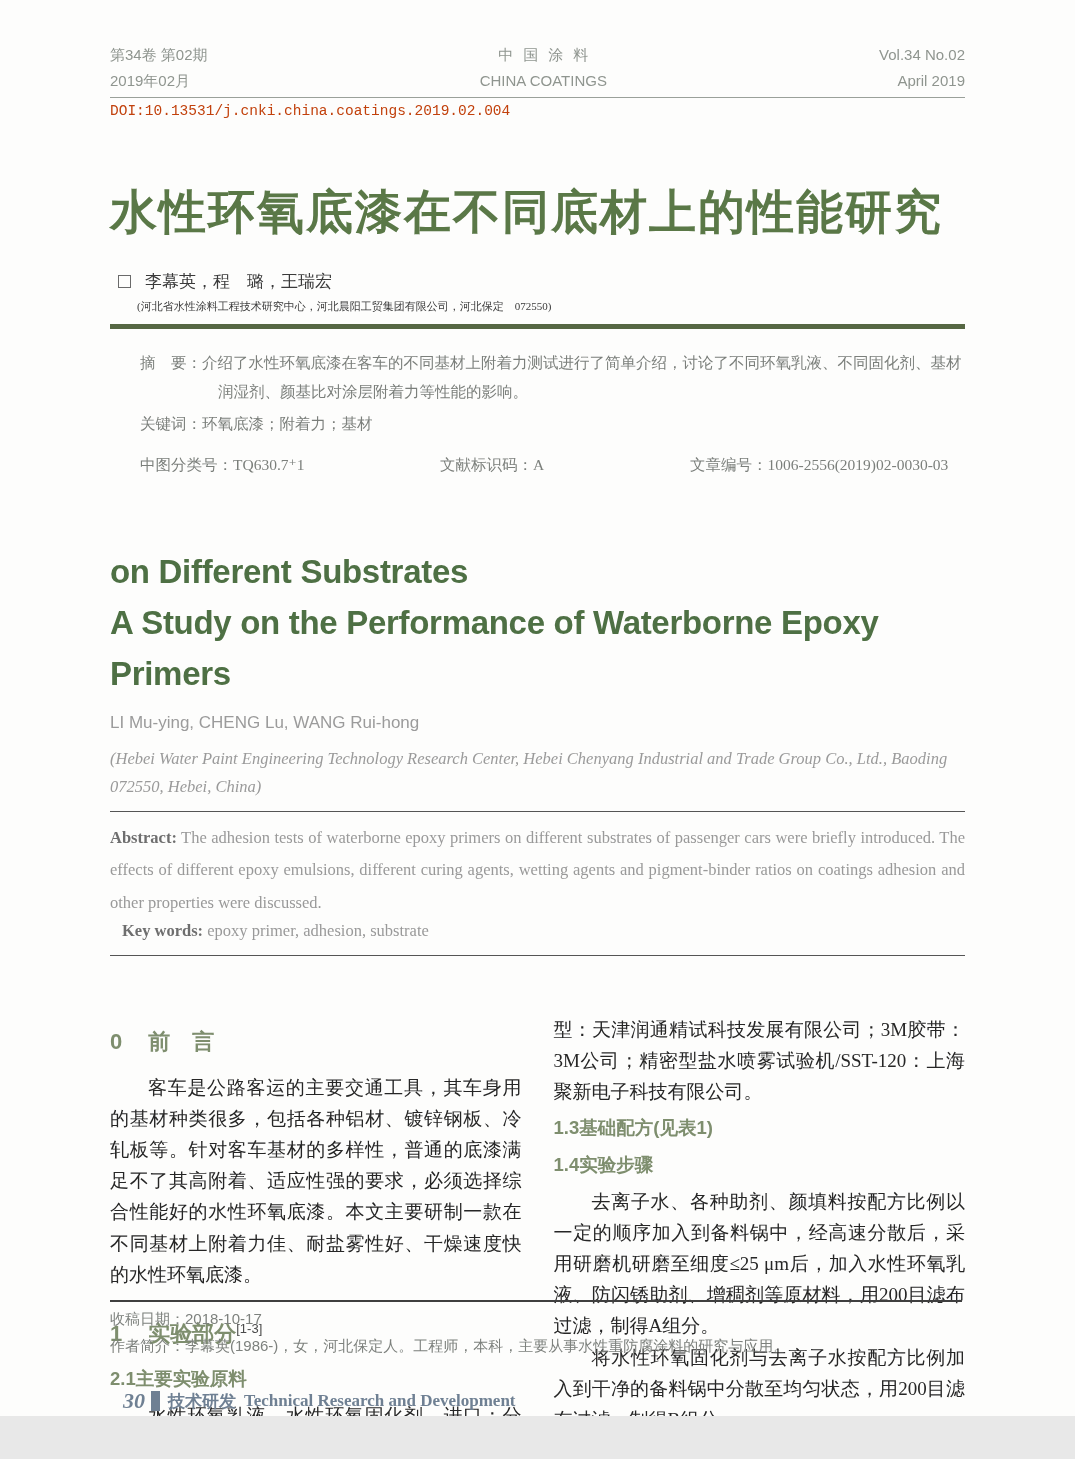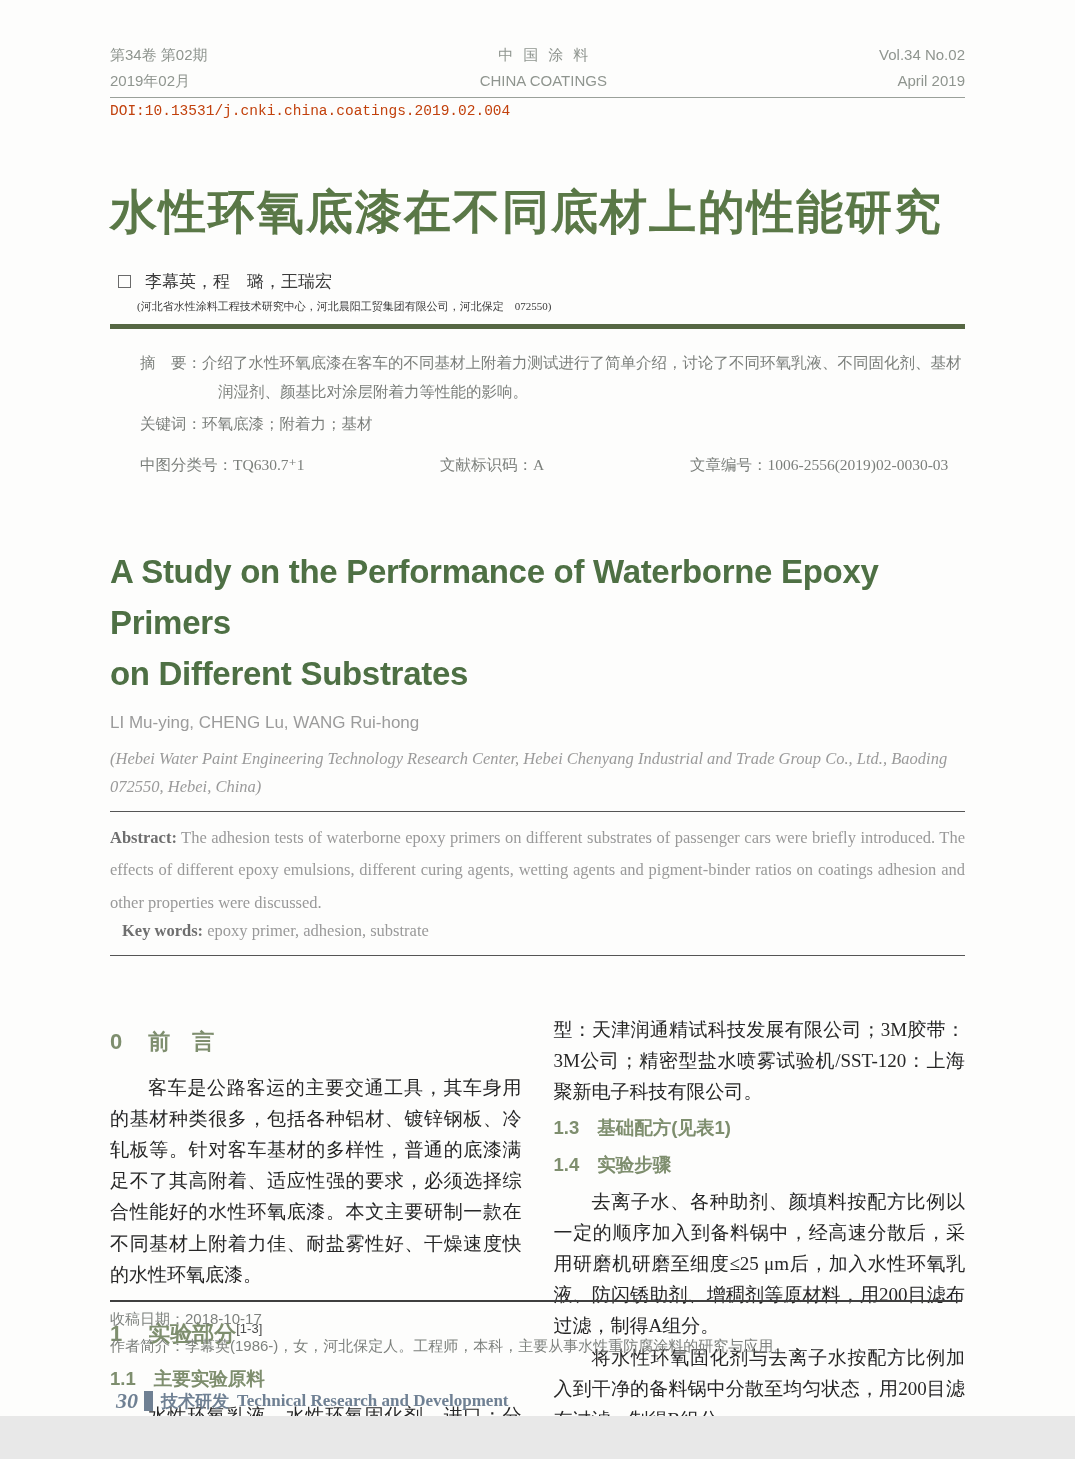--- a/index.html
+++ b/index.html
@@ -71,29 +71,29 @@
 
   
   .body-cols { display:flex; gap:32px; margin-top:58px; }
   .col { width:412px; font-size:19px; line-height:1.64; text-align:justify; color:#262626; }
   .col p { text-indent:2em; }
   .col p.noindent { text-indent:0; }
   .h1x { font-family:"Liberation Sans","DejaVu Sans",sans-serif; font-weight:bold;
          color:#7e8e6e; font-size:22px; margin:10px 0 12px 0; display:flex; gap:26px; }
   .h1x sup { color:#4a4a4a; font-weight:normal; font-size:13px; }
   .h2x { font-family:"Liberation Sans","DejaVu Sans",sans-serif; font-weight:bold;
-         color:#7e8e6e; font-size:18.5px; margin:6px 0 6px 0; display:flex; gap:18px; }
+         color:#7e8e6e; font-size:18.5px; margin:6px 0 6px 0; display:flex; }
   .mt18 { margin-top:26px; }
 
   
   .footnote { position:absolute; left:110px; right:113px; top:1300px; }
   .footnote .rule { border-top:2px solid #3f3f3f; }
   .footnote .fn-line { color:#7d817d; font-size:15px; margin-top:8px;
                        font-family:"Liberation Sans","DejaVu Sans",sans-serif; }
-  .page-footer { position:absolute; left:116px; top:1388px; display:flex; align-items:center;
+  .page-footer { position:absolute; left:123px; top:1388px; display:flex; align-items:center;
                  color:#6f8093; }
   .pf-num { font-size:22px; font-weight:bold; font-style:italic; font-family:"Liberation Serif",serif; }
   .pf-bar { width:9px; height:20px; background:#6f8093; margin:0 8px 0 6px; }
   .pf-cn { font-size:17px; font-weight:bold; margin-right:8px; }
   .pf-en { font-size:17px; font-family:"Liberation Serif","DejaVu Serif",serif; font-weight:bold; }
 </style>
 </head>
 <body>
 
 <div class="page">
@@ -127,43 +127,43 @@
     <div class="abs-hang"><span class="lbl">摘　要：</span><span>介绍了水性环氧底漆在客车的不同基材上附着力测试进行了简单介绍，讨论了不同环氧乳液、不同固化剂、基材润湿剂、颜基比对涂层附着力等性能的影响。</span></div>
     <div class="kw-line"><span>关键词：</span><span>环氧底漆；附着力；基材</span></div>
     <div class="meta-row">
       <div class="meta-clc">中图分类号：TQ630.7⁺1</div>
       <div class="meta-doc">文献标识码：A</div>
       <div class="meta-art">文章编号：1006-2556(2019)02-0030-03</div>
     </div>
   </div>
 
   <div class="en-title">
+    <div>on Different Substrates</div>
     <div>A Study on the Performance of Waterborne Epoxy Primers</div>
-    <div>on Different Substrates</div>
   </div>
   <div class="en-authors">LI Mu-ying, CHENG Lu, WANG Rui-hong</div>
   <div class="en-affil">(Hebei Water Paint Engineering Technology Research Center, Hebei Chenyang Industrial and Trade Group Co., Ltd., Baoding 072550, Hebei, China)</div>
   <div class="thin-rule"></div>
   <div class="en-abs"><span class="lbl">Abstract:</span><span> The adhesion tests of waterborne epoxy primers on different substrates of passenger cars were briefly introduced. The effects of different epoxy emulsions, different curing agents, wetting agents and pigment-binder ratios on coatings adhesion and other properties were discussed.</span></div>
   <div class="en-kw"><span class="lbl">Key words:</span><span> epoxy primer, adhesion, substrate</span></div>
   <div class="rule2"></div>
 
   <div class="body-cols">
     <div class="col">
       <div class="h1x">
         <span>0</span>
           <span>前　言</span>
       </div>
       <p>客车是公路客运的主要交通工具，其车身用的基材种类很多，包括各种铝材、镀锌钢板、冷轧板等。针对客车基材的多样性，普通的底漆满足不了其高附着、适应性强的要求，必须选择综合性能好的水性环氧底漆。本文主要研制一款在不同基材上附着力佳、耐盐雾性好、干燥速度快的水性环氧底漆。</p>
       <div class="h1x mt18">
         <span>1</span>
           <span><span>实验部分</span><sup>[1-3]</sup></span>
       </div>
       <div class="h2x">
-        <span>1.1</span>
+        <span>2.1</span>
           <span>主要实验原料</span>
       </div>
       <p>水性环氧乳液、水性环氧固化剂，进口；分散剂，德国毕克；消泡剂，埃夫卡；流平剂，德国迪高；增稠剂，德国明凌；闪锈剂，上海昊昶精细化工；去离子水，自制；颜填料。</p>
 
     </div>
 
     <div class="col">
       <p class="noindent">型：天津润通精试科技发展有限公司；3M胶带：3M公司；精密型盐水喷雾试验机/SST-120：上海聚新电子科技有限公司。</p>
       <div class="h2x">
         <span>1.3</span>

